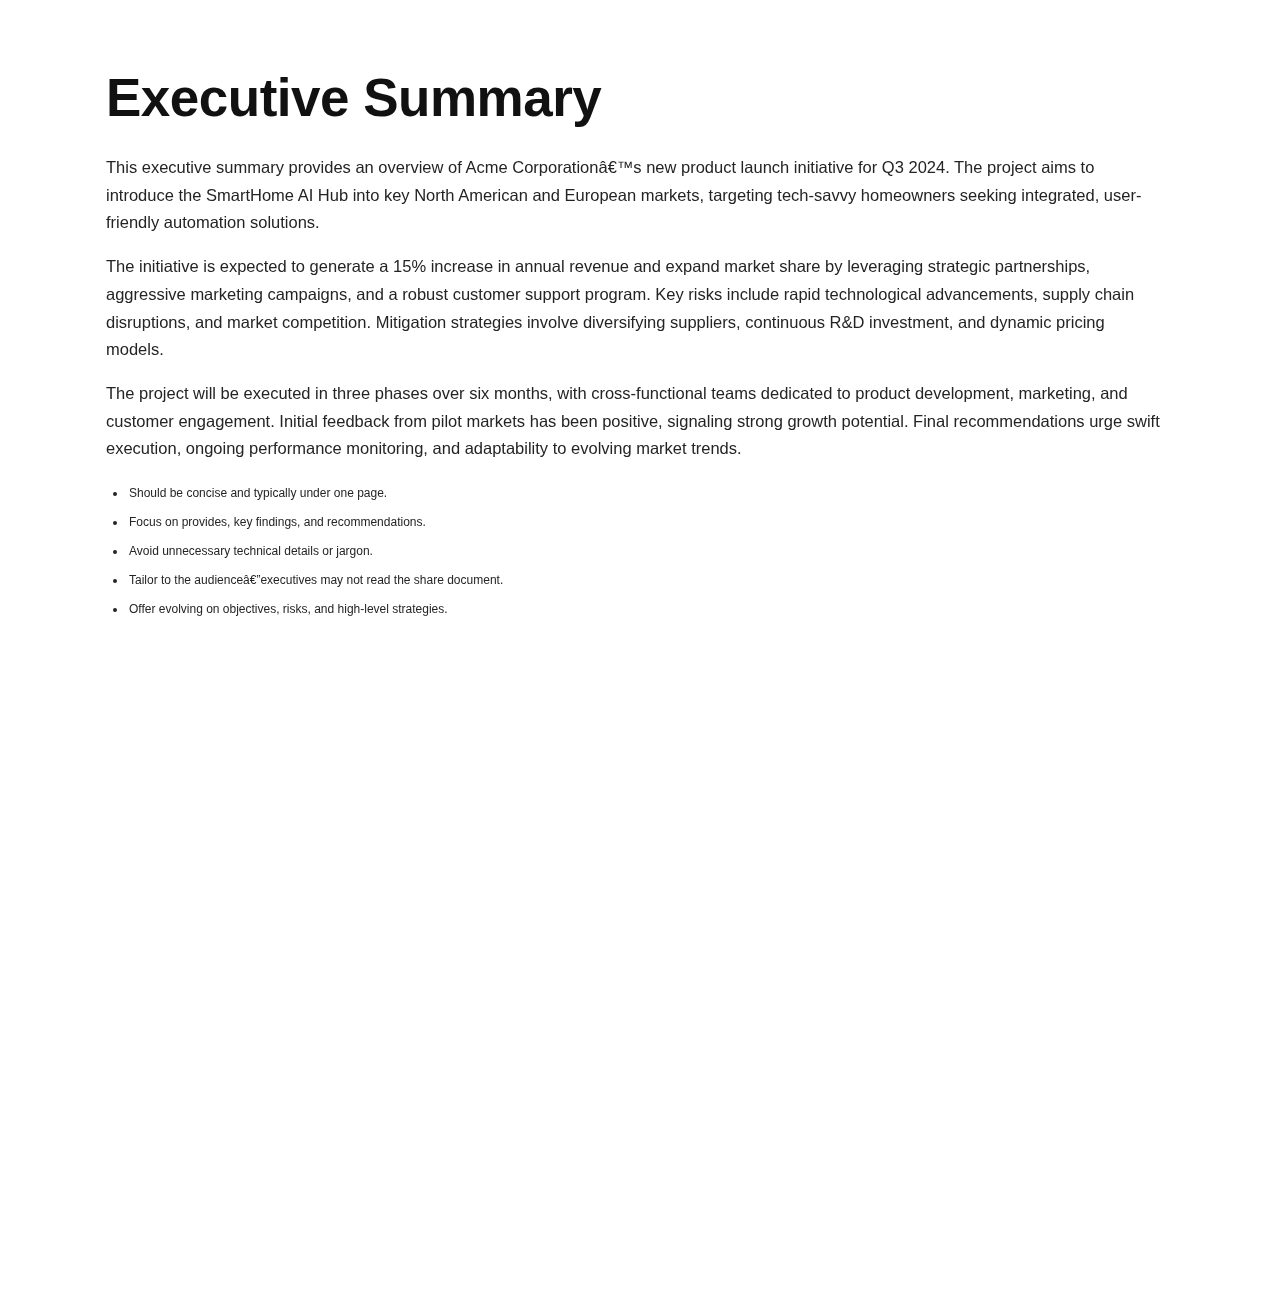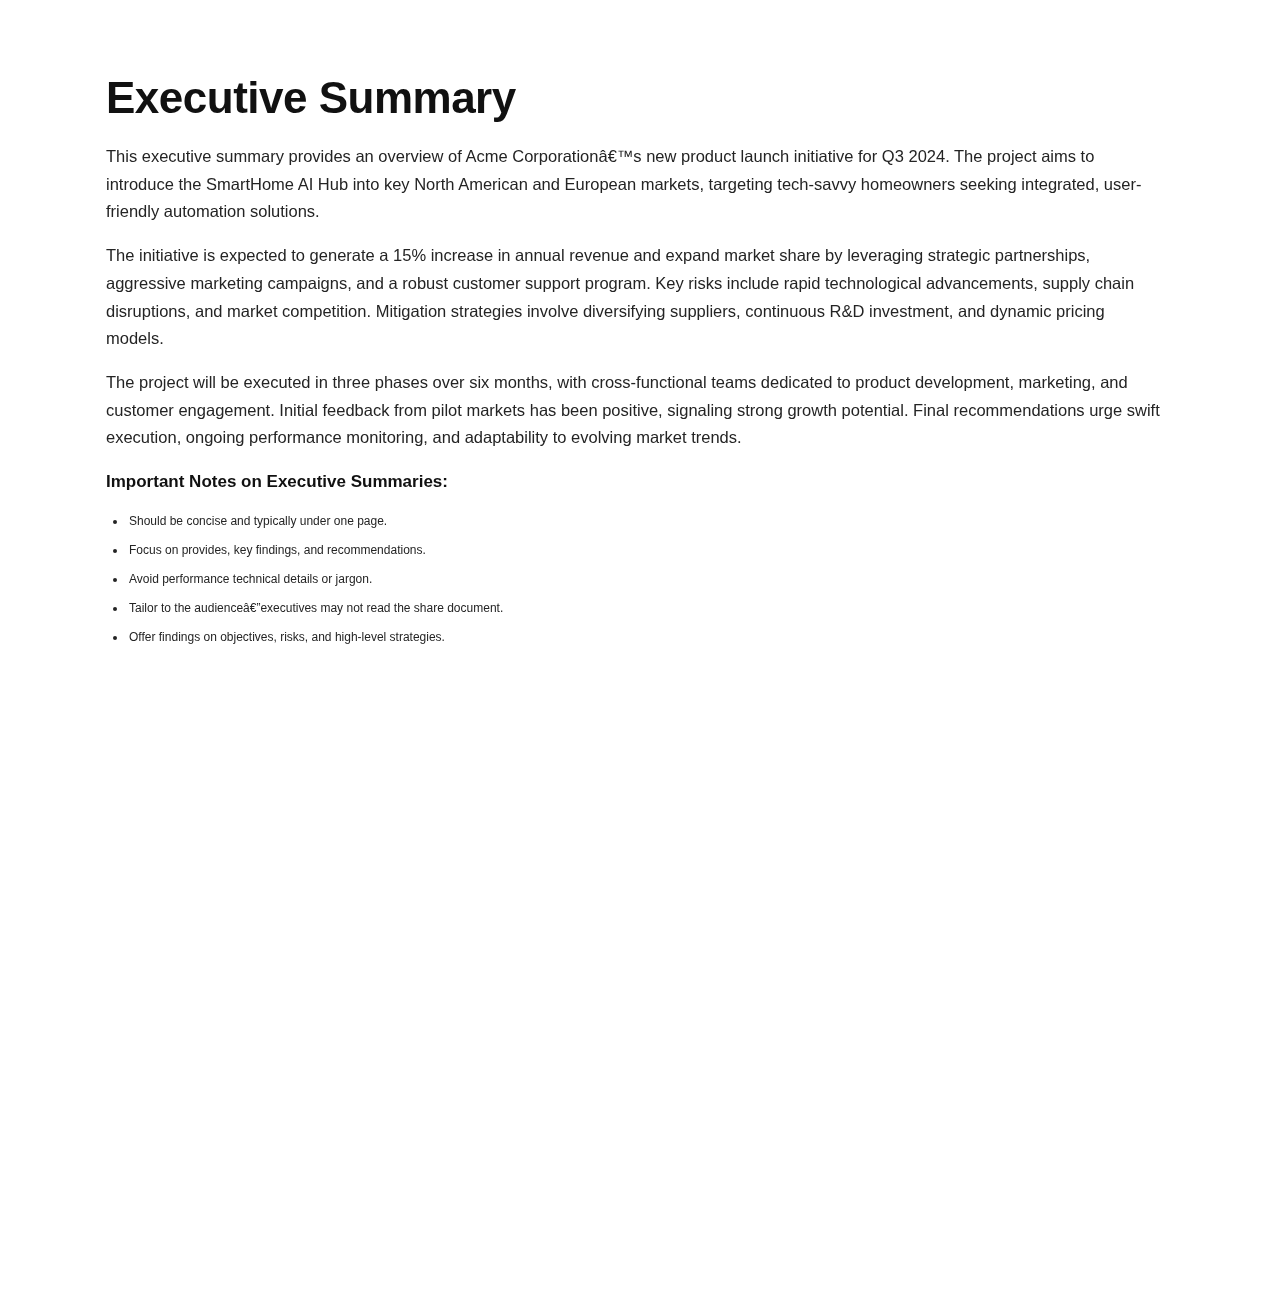--- a/index.html
+++ b/index.html
@@ -13,26 +13,26 @@
     height: 1300px;
     font-family: "Liberation Sans", "DejaVu Sans", sans-serif;
     color: #1f1f1f;
     overflow: hidden;
   }
   .page {
     margin-left: 106px;
     width: 1062px;
   }
   .doc-title {
-    font-size: 44px;
+    font-size: 53px;
     line-height: 47px;
     font-weight: 700;
     letter-spacing: -0.5px;
     color: #111111;
-    margin: 74px 0 22px 0;
+    margin: 74px 0 33px 0;
   }
   .doc-paragraph {
     font-size: 16.5px;
     line-height: 27.7px;
     margin: 0 4px 16px 0;
     color: #242424;
   }
   .notes-heading {
     font-size: 17px;
     line-height: 27px;
@@ -58,23 +58,22 @@
 <div class="page">
 
   <h1 class="doc-title">Executive Summary</h1>
 
   <p class="doc-paragraph">This executive summary provides an overview of Acme Corporationâ€™s new product launch initiative for Q3 2024. The project aims to introduce the SmartHome AI Hub into key North American and European markets, targeting tech-savvy homeowners seeking integrated, user-friendly automation solutions.</p>
 
   <p class="doc-paragraph">The initiative is expected to generate a 15% increase in annual revenue and expand market share by leveraging strategic partnerships, aggressive marketing campaigns, and a robust customer support program. Key risks include rapid technological advancements, supply chain disruptions, and market competition. Mitigation strategies involve diversifying suppliers, continuous R&amp;D investment, and dynamic pricing models.</p>
 
   <p class="doc-paragraph">The project will be executed in three phases over six months, with cross-functional teams dedicated to product development, marketing, and customer engagement. Initial feedback from pilot markets has been positive, signaling strong growth potential. Final recommendations urge swift execution, ongoing performance monitoring, and adaptability to evolving market trends.</p>
 
-  <h3 class="notes-heading">Important Notes on Executive Summaries:</h3>
 
   <ul class="notes-list">
     <li>Should be concise and typically under one page.</li>
     <li>Focus on provides, key findings, and recommendations.</li>
-    <li>Avoid performance technical details or jargon.</li>
+    <li>Avoid unnecessary technical details or jargon.</li>
     <li>Tailor to the audienceâ€”executives may not read the share document.</li>
-    <li>Offer findings on objectives, risks, and high-level strategies.</li>
+    <li>Offer evolving on objectives, risks, and high-level strategies.</li>
   </ul>
 
 </div>
 
 </body></html>

